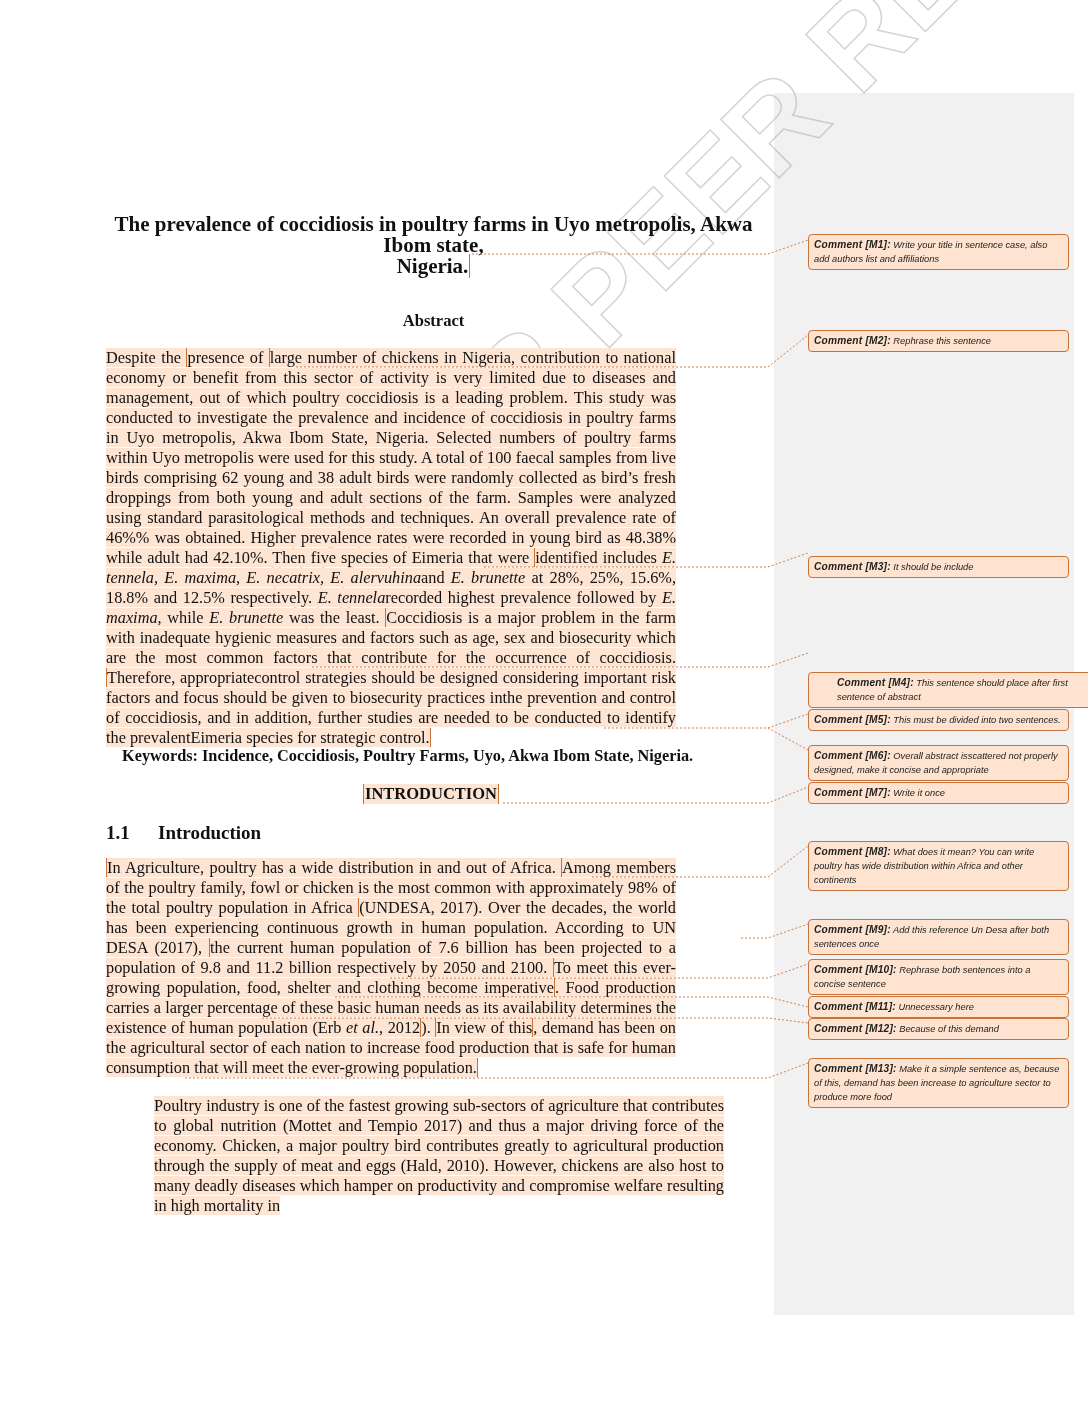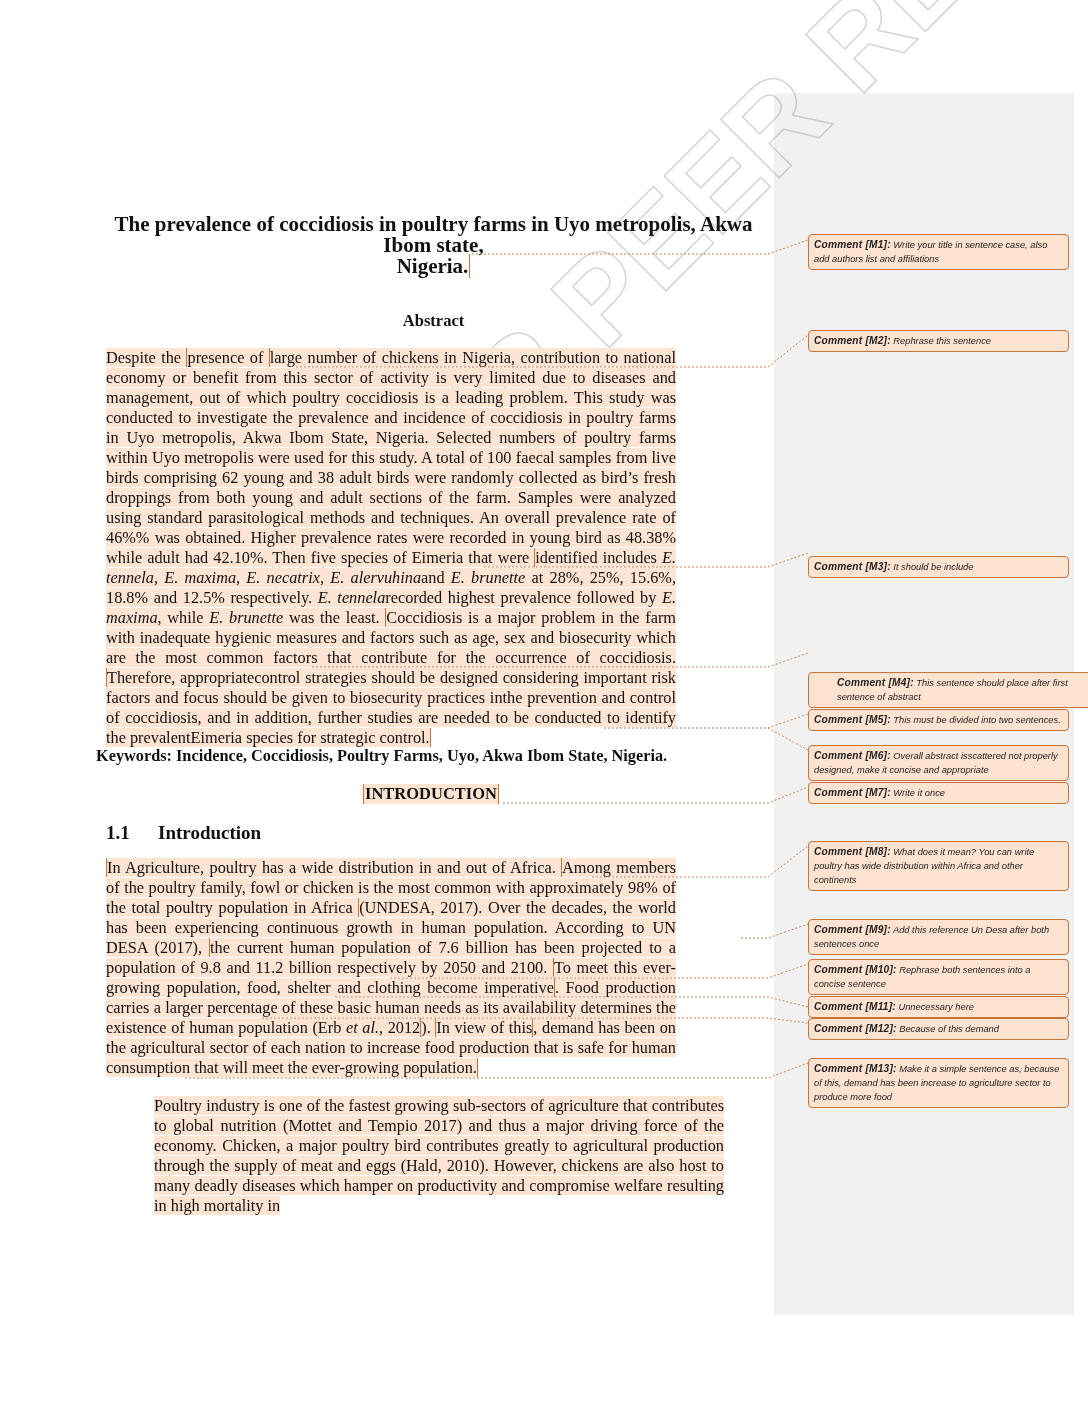--- a/index.html
+++ b/index.html
@@ -22,21 +22,21 @@
     position: absolute; left: 106px; top: 311px; width: 655px; text-align: center;
     font-weight: bold; font-size: 16.5px;
   }
   .para {
     position: absolute; left: 106px; width: 570px;
     font-size: 16.3px; line-height: 20px; text-align: justify;
   }
   .para .hl { background: #fde4d3; box-decoration-break: clone; -webkit-box-decoration-break: clone; }
   .mark { border-left: 1px solid #c8733a; }
   .keywords {
-    position: absolute; left: 96px; top: 746px; width: 655px;
+    position: absolute; left: 122px; top: 746px; width: 655px;
     font-weight: bold; font-size: 16.3px;
   }
   .intro-h {
     position: absolute; left: 363px; top: 784px;
     font-weight: bold; font-size: 16.5px; background: #fde4d3;
     border-left: 1px solid #c8733a; border-right: 1px solid #c8733a; padding: 0 1px;
   }
   .sec-h {
     position: absolute; left: 106px; top: 822px; font-weight: bold; font-size: 19px;
   }

